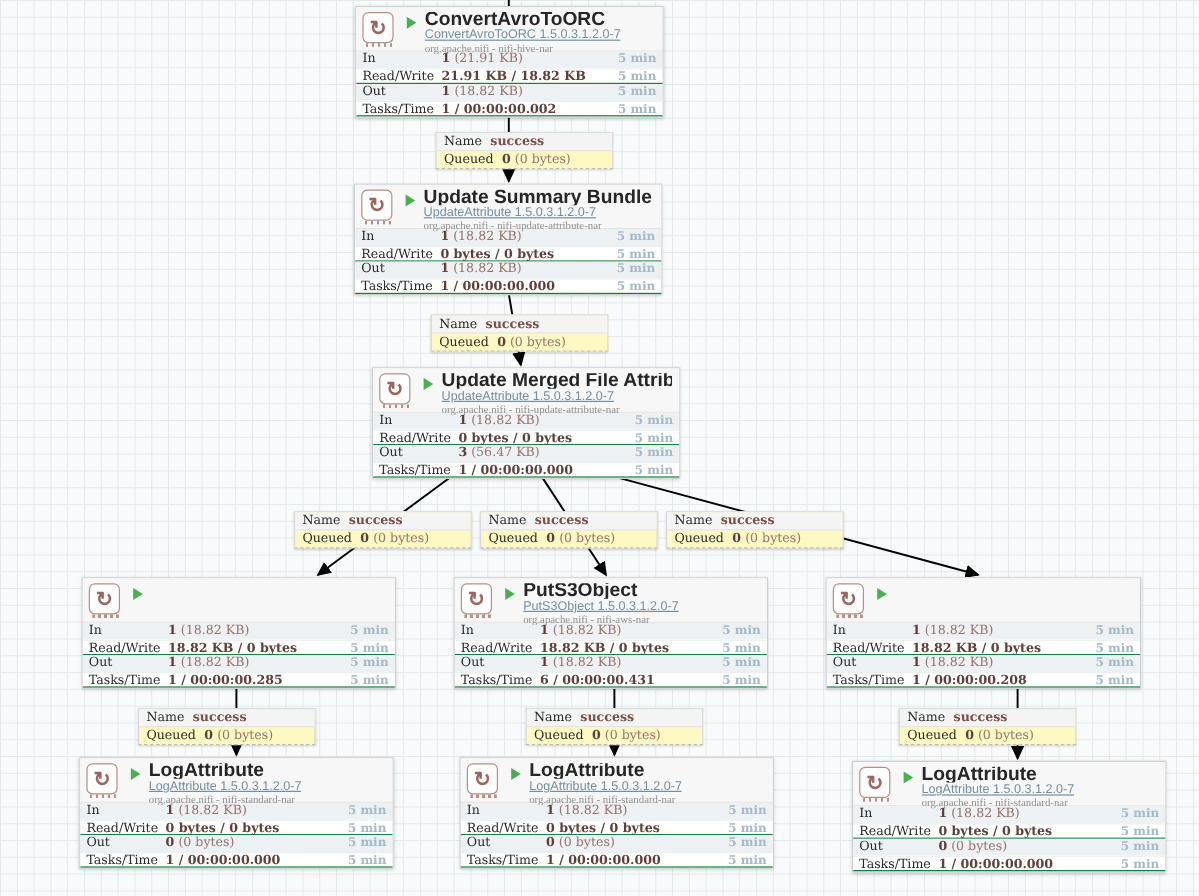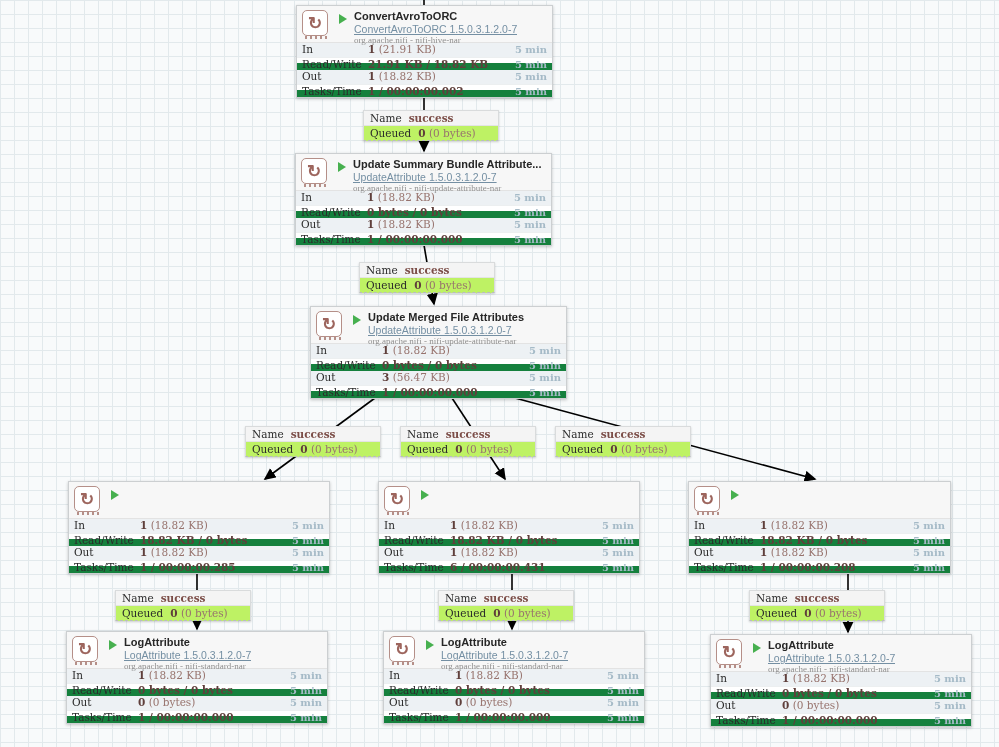--- a/index.html
+++ b/index.html
@@ -34,38 +34,38 @@
   .icon-teeth{
     height:3px;width:22px;margin:0 auto;
     background:repeating-linear-gradient(90deg,var(--icon-border) 0 2px,transparent 2px 5px);
   }
   .run-triangle{
     width:0;height:0;margin:4px 7px 0 9px;
     border-left:8px solid var(--running-green);
     border-top:5px solid transparent;border-bottom:5px solid transparent;
   }
   .proc-title{min-width:0;}
-  .proc-name{font-size:11px;font-weight:bold;color:#262626;line-height:13px;white-space:nowrap;overflow:hidden;}
+  .proc-name{font-size:16px;font-weight:bold;color:#262626;line-height:13px;white-space:nowrap;overflow:hidden;}
   .proc-type{font-size:10.5px;color:var(--type-blue);line-height:12px;white-space:nowrap;overflow:hidden;text-decoration:underline;}
   .proc-bundle{font-size:9px;color:#8f8f8f;line-height:10px;white-space:nowrap;overflow:hidden;font-family:Liberation Serif, serif;}
   
   .proc-stats{font-family:"DejaVu Serif",serif;border-top:1px solid #e3e3e3;}
   .stat-row{
     display:flex;align-items:flex-start;height:13.5px;box-sizing:border-box;
     padding:0 5px;font-size:10.5px;line-height:13px;white-space:nowrap;
   }
   .stat-row:nth-child(1),.stat-row:nth-child(3){background:#edf1f4;}
-  .stat-row:nth-child(2),.stat-row:nth-child(4){background:#ffffff;border-top:1px solid #eceff0;border-bottom:7px solid #15803d;}
+  .stat-row:nth-child(2),.stat-row:nth-child(4){background:#ffffff;border-top:1px solid #eceff0;border-bottom:1px solid #15803d;}
   .stat-label{width:66px;flex:0 0 66px;color:#2b2b2b;}
   .stat-value{flex:1;overflow:hidden;color:var(--value-muted);}
   .stat-strong{font-weight:bold;color:var(--value-strong);}
   .stat-window{color:var(--window-blue);font-size:10px;flex:0 0 auto;font-weight:bold;}
   
   .queue-label{
-    position:absolute;z-index:2;width:136px;background:#bef264;
+    position:absolute;z-index:2;width:148px;background:#fef9c3;
     border:1px solid #d9dbdc;border-bottom:1px dashed #b9bcbe;
     box-shadow:0 1px 2px rgba(0,0,0,.18);
     font-family:"DejaVu Serif",serif;font-size:10.5px;box-sizing:border-box;
   }
   .queue-row{height:14px;display:flex;align-items:center;padding:0 6px;line-height:13px;white-space:nowrap;}
   .queue-row-name{background:#f4f4f4;border-bottom:1px solid #e4e4e4;}
   .q-key{color:#2b2b2b;margin-right:7px;}
   .q-strong{font-weight:bold;color:var(--value-strong);}
   .q-val{font-weight:bold;color:#7c4e48;}
   .q-rest{color:var(--value-muted);}
@@ -230,20 +230,25 @@
       </div>
     </div>
   </div>
     <div class="processor" style="left: 378px; top: 481px; width: 262px;">
     <div class="proc-header">
       <div class="proc-icon-wrap">
         <div class="proc-icon">↻</div>
         <div class="icon-teeth"></div>
       </div>
       <div class="run-triangle"></div>
+      <div class="proc-title">
+        <div class="proc-name">PutS3Object</div>
+        <div class="proc-type">PutS3Object 1.5.0.3.1.2.0-7</div>
+        <div class="proc-bundle">org.apache.nifi - nifi-aws-nar</div>
+      </div>
     </div>
     <div class="proc-stats">
       <div class="stat-row">
         <span class="stat-label">In</span>
         <span class="stat-value"><span class="stat-strong">1</span><span class="stat-rest"> (18.82 KB)</span></span>
         <span class="stat-window">5 min</span>
       </div>
       <div class="stat-row">
         <span class="stat-label">Read/Write</span>
         <span class="stat-value"><span class="stat-strong">18.82 KB / 0 bytes</span><span class="stat-rest"></span></span>

